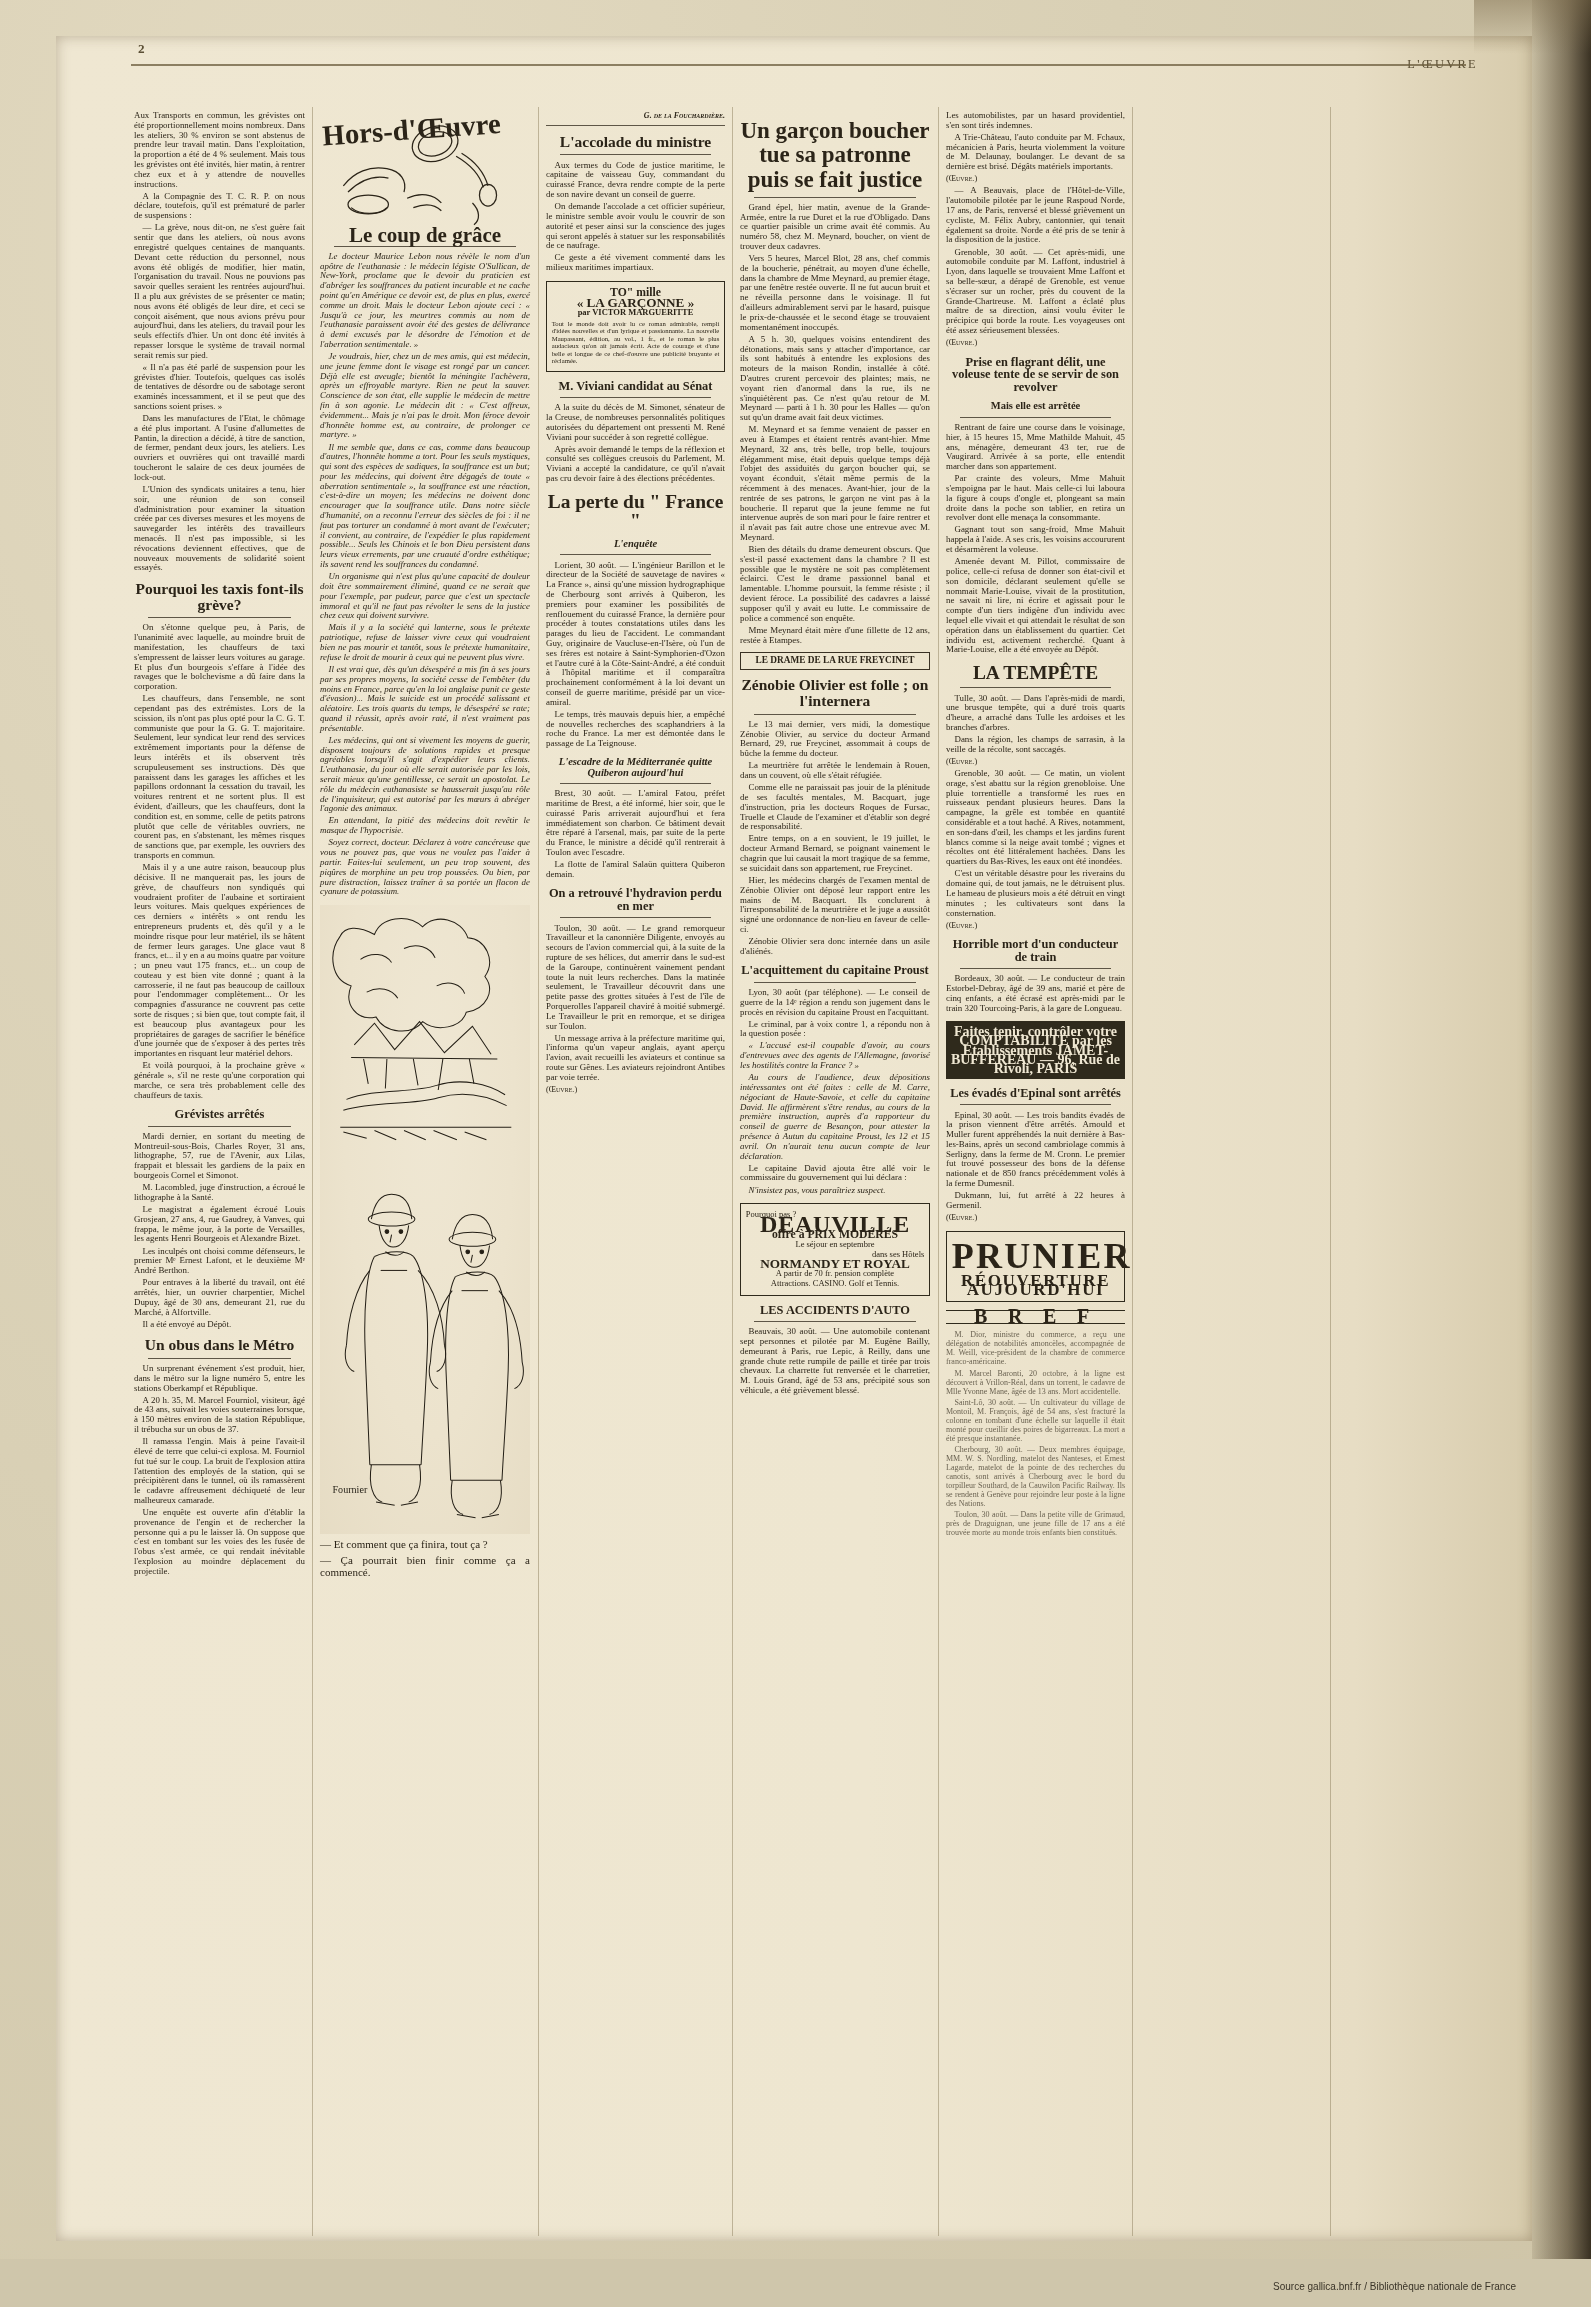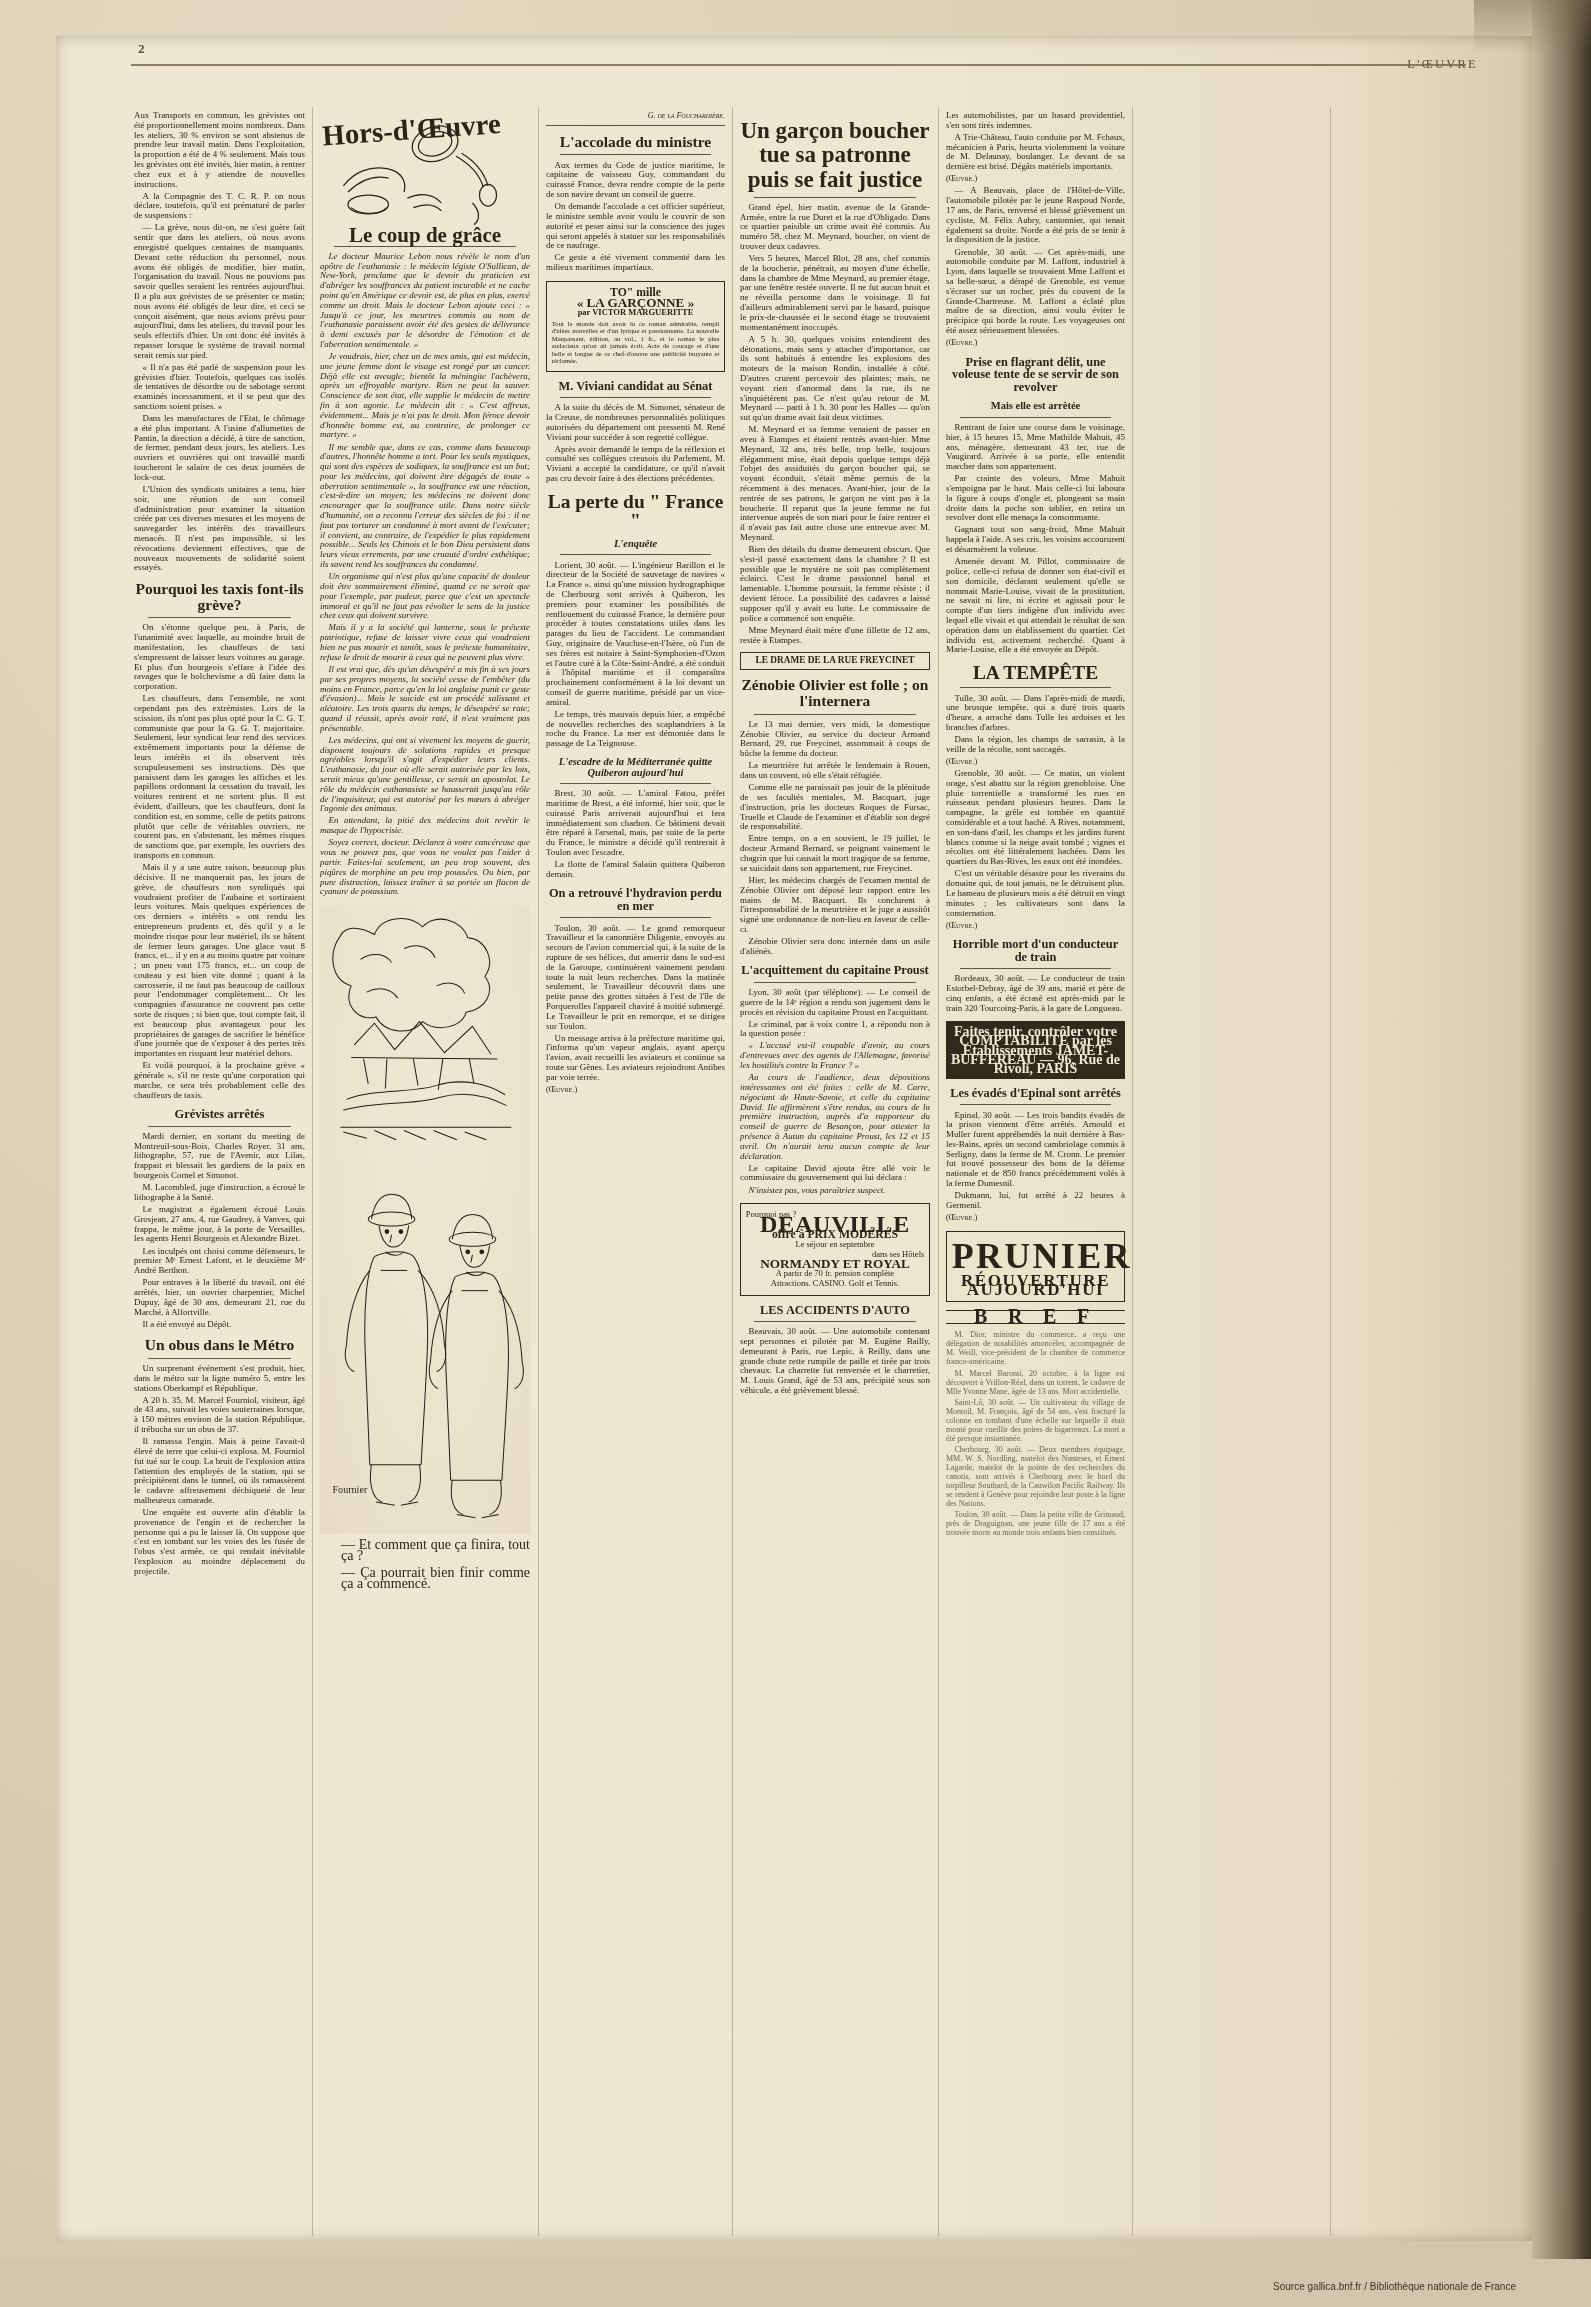--- a/index.html
+++ b/index.html
@@ -76,21 +76,21 @@
   .hdo-sub{
     text-align:center;font-size:21px;font-weight:bold;margin-top:1.6px;
   }
   
   .cartoon{
     position:relative;margin-top:7.8px;height:629px;
     background:
       radial-gradient(ellipse at 52% 30%, #efe7d3 0%, #ece3cd 55%, #e6dcc4 100%);
     border:0;overflow:hidden;
   }
-  .cap{font-size:14px;line-height:11.7px;text-indent:0;margin-top:4.7px;margin-left:21px;}
+  .cap{font-size:11px;line-height:11.7px;text-indent:0;margin-top:4.7px;}
   
   .ad{border:0.8px solid #2f2a1c;padding:6.2px 4.7px;text-align:center;text-indent:0;margin:7.8px 0;}
   .ad .big{font-size:24px;font-weight:bold;letter-spacing:0.8px;}
   .ad .mid{font-size:11.7px;font-weight:bold;}
   .ad .sm{font-size:8.5px;}
   .prunier{
     font-size:36px;font-weight:bold;letter-spacing:2.3px;text-align:center;line-height:1.05;
   }
   .prunier2{font-size:17px;font-weight:bold;text-align:center;letter-spacing:1.6px;}
   .bref{
@@ -256,21 +256,21 @@
           </g>
           <text x="16" y="756" font-family="Liberation Serif, serif" font-size="13" fill="#241f16">Fournier</text>
         </svg>
       </div>
       <p class="cap nind">— Et comment que ça finira, tout ça ?</p>
       <p class="cap nind">— Ça pourrait bien finir comme ça a commencé.</p>
     </div>
 
     <div class="col c3">
       <p class="nind" style="visibility:hidden;height:0;margin:0;">Aux termes du Code de justice maritime, le capitaine de vaisseau Guy, commandant du cuirassé France, devra rendre compte de la perte de son navire devant un conseil de guerre.</p>
-      <p class="nind small ital" style="text-align:right;font-variant:small-caps;">G. de la Fouchardière.</p>
+      <p class="nind small ital" style="text-align:right;font-variant:small-caps;font-weight:bold;">G. de la Fouchardière.</p>
       <div class="rule-f"></div>
       <h2 class="head h-md">L'accolade du ministre</h2>
       <div class="rule-s"></div>
       <p>Aux termes du Code de justice maritime, le capitaine de vaisseau Guy, commandant du cuirassé France, devra rendre compte de la perte de son navire devant un conseil de guerre.</p>
       <p>On demande l'accolade a cet officier supérieur, le ministre semble avoir voulu le couvrir de son autorité et peser ainsi sur la conscience des juges qui seront appelés à statuer sur les responsabilités de ce naufrage.</p>
       <p>Ce geste a été vivement commenté dans les milieux maritimes impartiaux.</p>
 
       <div class="ad">
         <div class="mid">TO" mille</div>
         <div class="mid" style="font-size:13.2px;">« LA GARÇONNE »</div>

